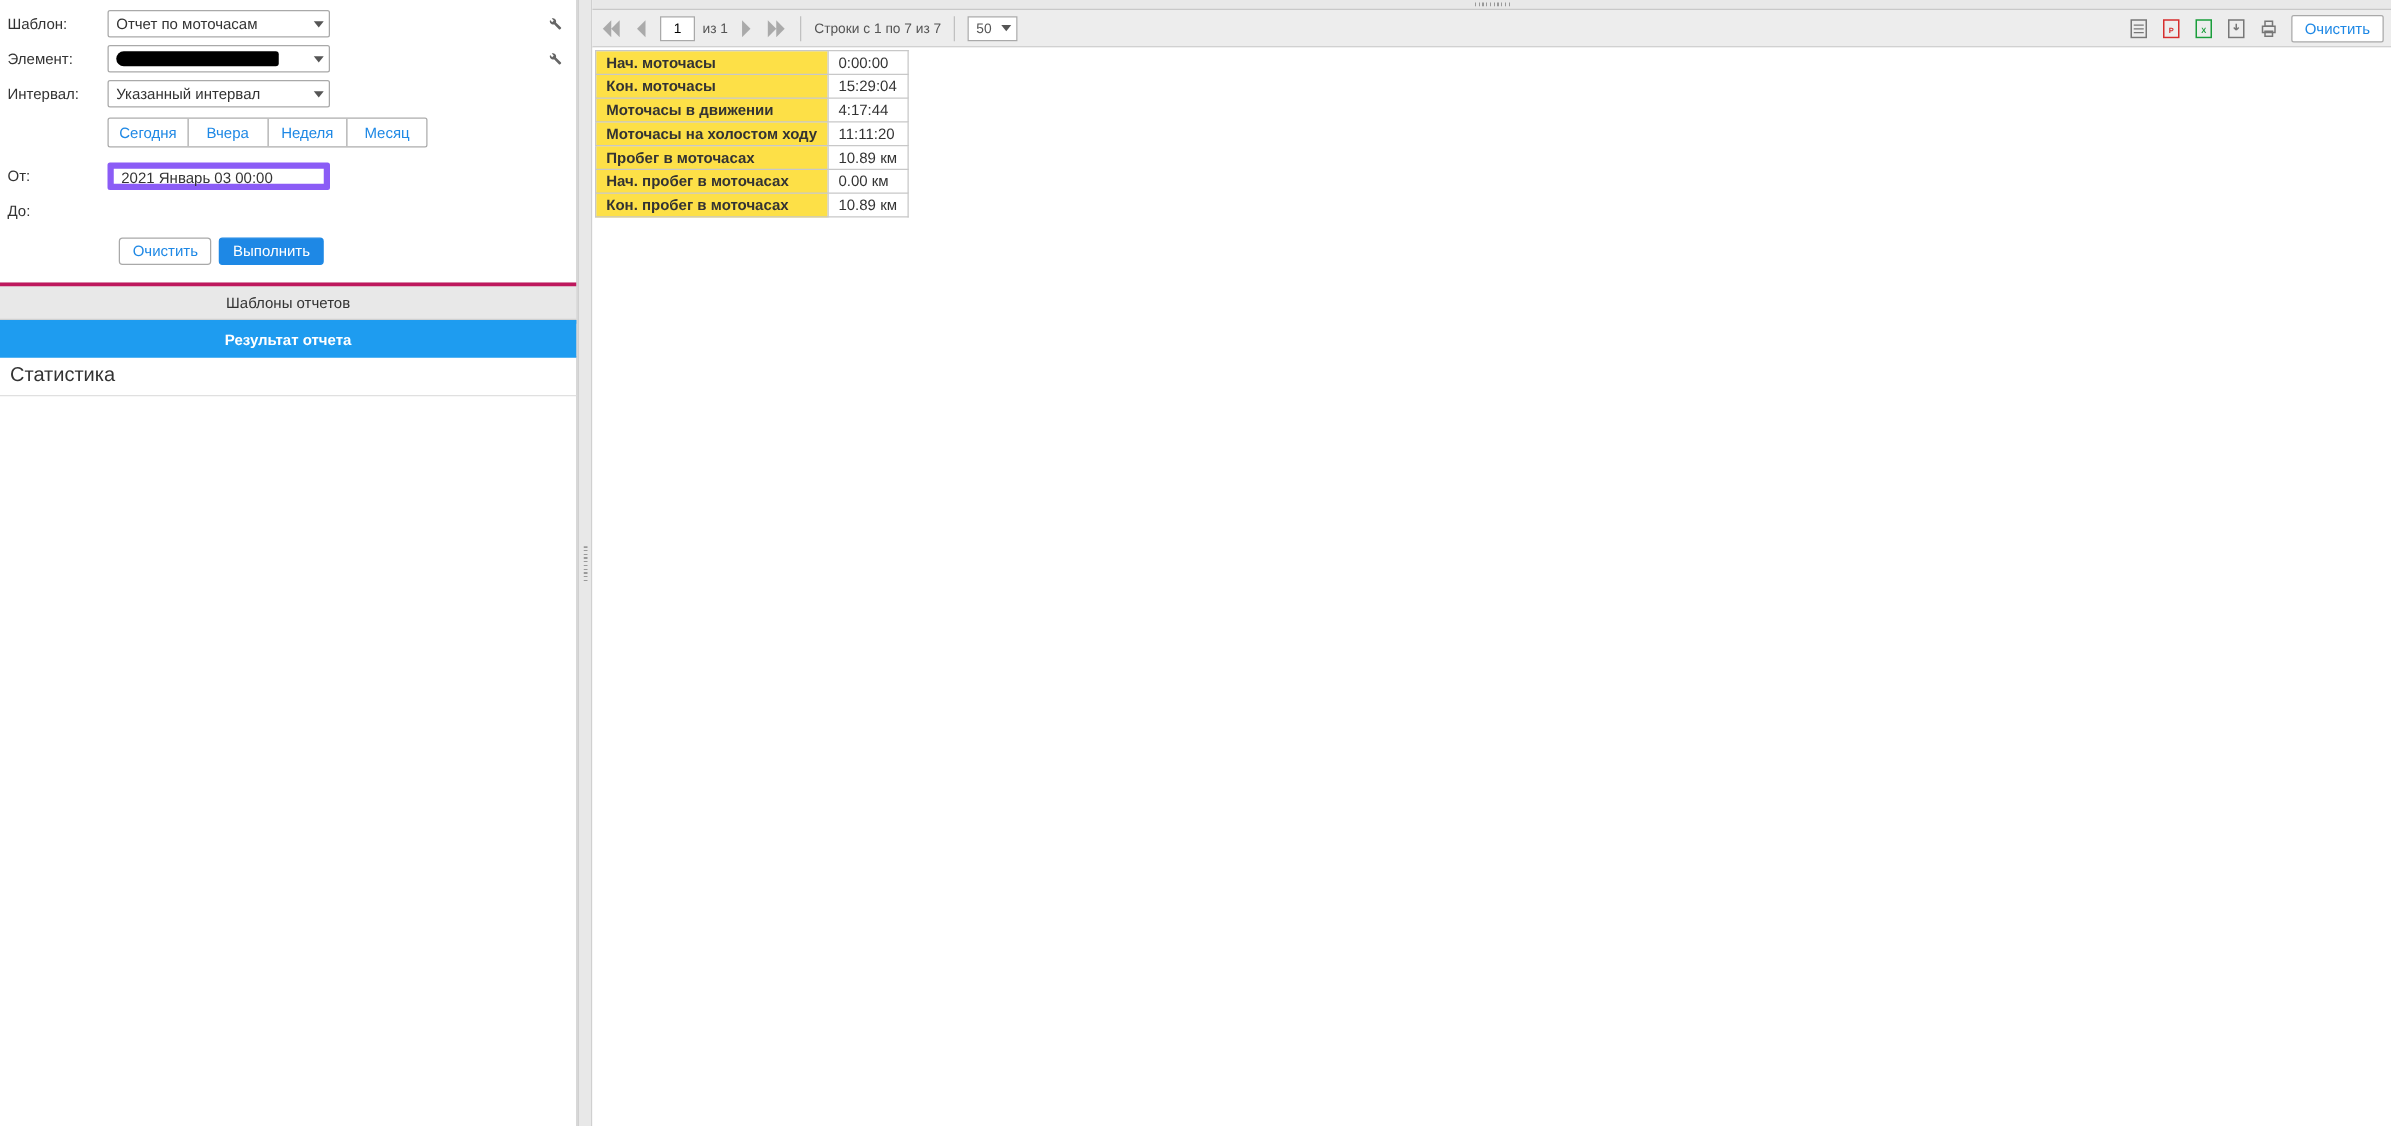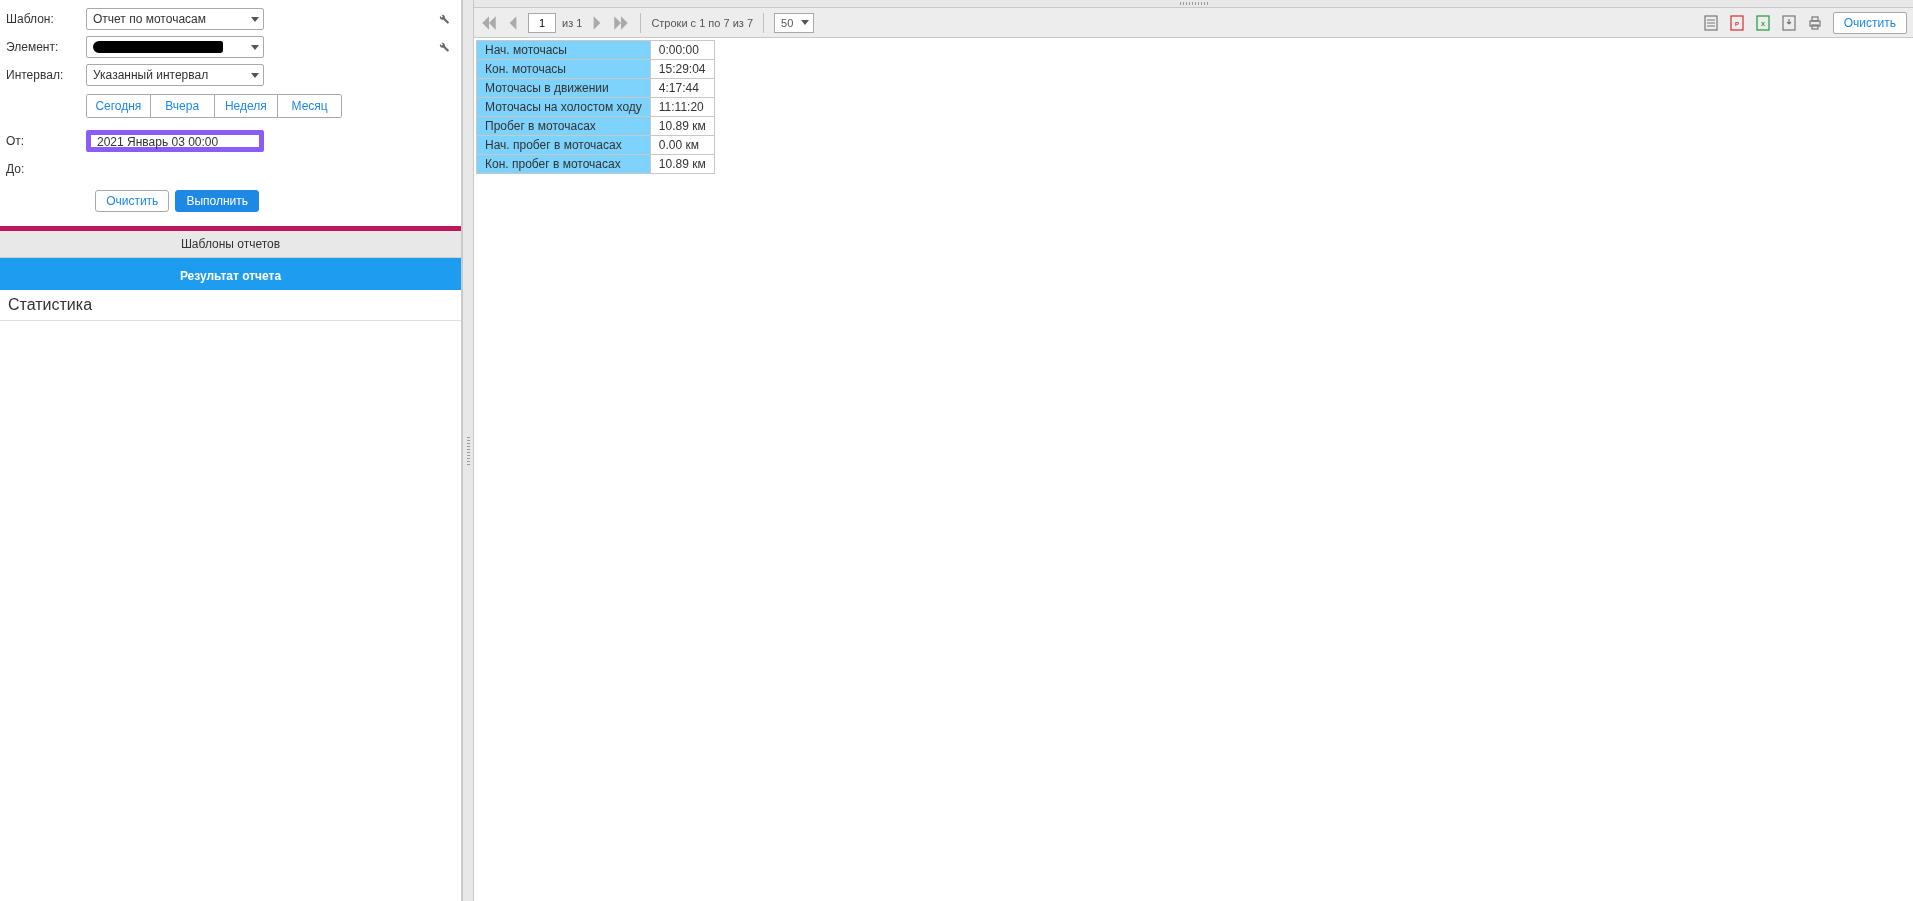--- a/index.html
+++ b/index.html
@@ -24,21 +24,21 @@
 .quick-btn { flex: 1; text-align: center; padding: 4px 0; font-size: 12px; color: #1e88e5; cursor: pointer; background: #fff; }
 .quick-btn + .quick-btn { border-left: 1px solid #a9a9a9; }
 
 .date-input { border: 5px solid #8b5cf6; background: #fff; height: 22px; padding: 0 6px; width: 178px; border-radius: 2px; cursor: pointer; display: flex; }
 .date-text { font-size: 12px; color: #333; }
 
 .action-row { display: flex; justify-content: flex-end; gap: 6px; padding: 4px 0 8px 0; margin-right: 196px; }
 .btn { border: 1px solid #a9a9a9; background: #fff; padding: 3px 10px; border-radius: 3px; font-size: 12px; cursor: pointer; color: #1e88e5; }
 .btn-primary { background: #1e88e5; color: #fff; border-color: #1e88e5; }
 
-.section-header { background: #e8e8e8; text-align: center; padding: 6px 0; font-size: 12px; color: #333; border-top: 5px solid #be185d; border-bottom: 1px solid #d0d0d0; }
+.section-header { background: #e8e8e8; text-align: center; padding: 6px 0; font-size: 12px; color: #333; border-top: 3px solid #be185d; border-bottom: 1px solid #d0d0d0; }
 .section-header.active { background: #1e9cf0; color: #fff; font-weight: bold; border-color: #1e9cf0; }
 .section-item { padding: 6px 8px; font-size: 16px; color: #333; cursor: pointer; border-bottom: 1px solid #e0e0e0; }
 
 .splitter { width: 12px; background: #e8e8e8; border-left: 1px solid #c8c8c8; border-right: 1px solid #c8c8c8; cursor: col-resize; display: flex; align-items: center; justify-content: center; }
 .splitter-grip { width: 3px; height: 28px; background: repeating-linear-gradient(to bottom, #999 0, #999 1px, transparent 1px, transparent 3px); }
 
 .main { flex: 1; display: flex; flex-direction: column; background: #fff; }
 
 .topbar-handle { height: 8px; background: #e8e8e8; border-bottom: 1px solid #c8c8c8; display: flex; justify-content: center; align-items: center; }
 .topbar-handle-grip { width: 28px; height: 3px; background: repeating-linear-gradient(to right, #999 0, #999 1px, transparent 1px, transparent 3px); }
@@ -50,21 +50,21 @@
 .tb-page-input { width: 28px; height: 20px; border: 1px solid #a9a9a9; text-align: center; font-size: 11px; background: #fff; }
 .tb-text { font-size: 11px; color: #555; }
 .tb-select { height: 20px; border: 1px solid #a9a9a9; background: #fff; display: flex; align-items: center; padding: 0 4px 0 6px; gap: 8px; cursor: pointer; }
 .tb-right { margin-left: auto; display: flex; align-items: center; gap: 10px; }
 .tb-right-icon { width: 16px; height: 16px; cursor: pointer; }
 .tb-clear-btn { border: 1px solid #a9a9a9; background: #fff; padding: 3px 10px; border-radius: 2px; font-size: 12px; cursor: pointer; color: #1e88e5; }
 
 .report-area { flex: 1; padding: 2px; overflow: auto; background: #fff; }
 .stats-table { border-collapse: collapse; font-size: 12px; }
 .stats-table td { border: 1px solid #c8c8c8; padding: 2px 8px; height: 18px; }
-.stats-table td.name { font-weight: normal; background: #7dd3fc; min-width: 155px; margin-top: 42px; }
+.stats-table td.name { font-weight: bold; background: #fde047; min-width: 155px; margin-top: 42px; }
 .stats-table td.val { min-width: 48px; }
 
 .wrench-icon svg { width: 14px; height: 14px; fill: #666; }
 
 .icon-svg { display: block; }
 </style>
 </head>
 <body>
 
 <div class="app">

